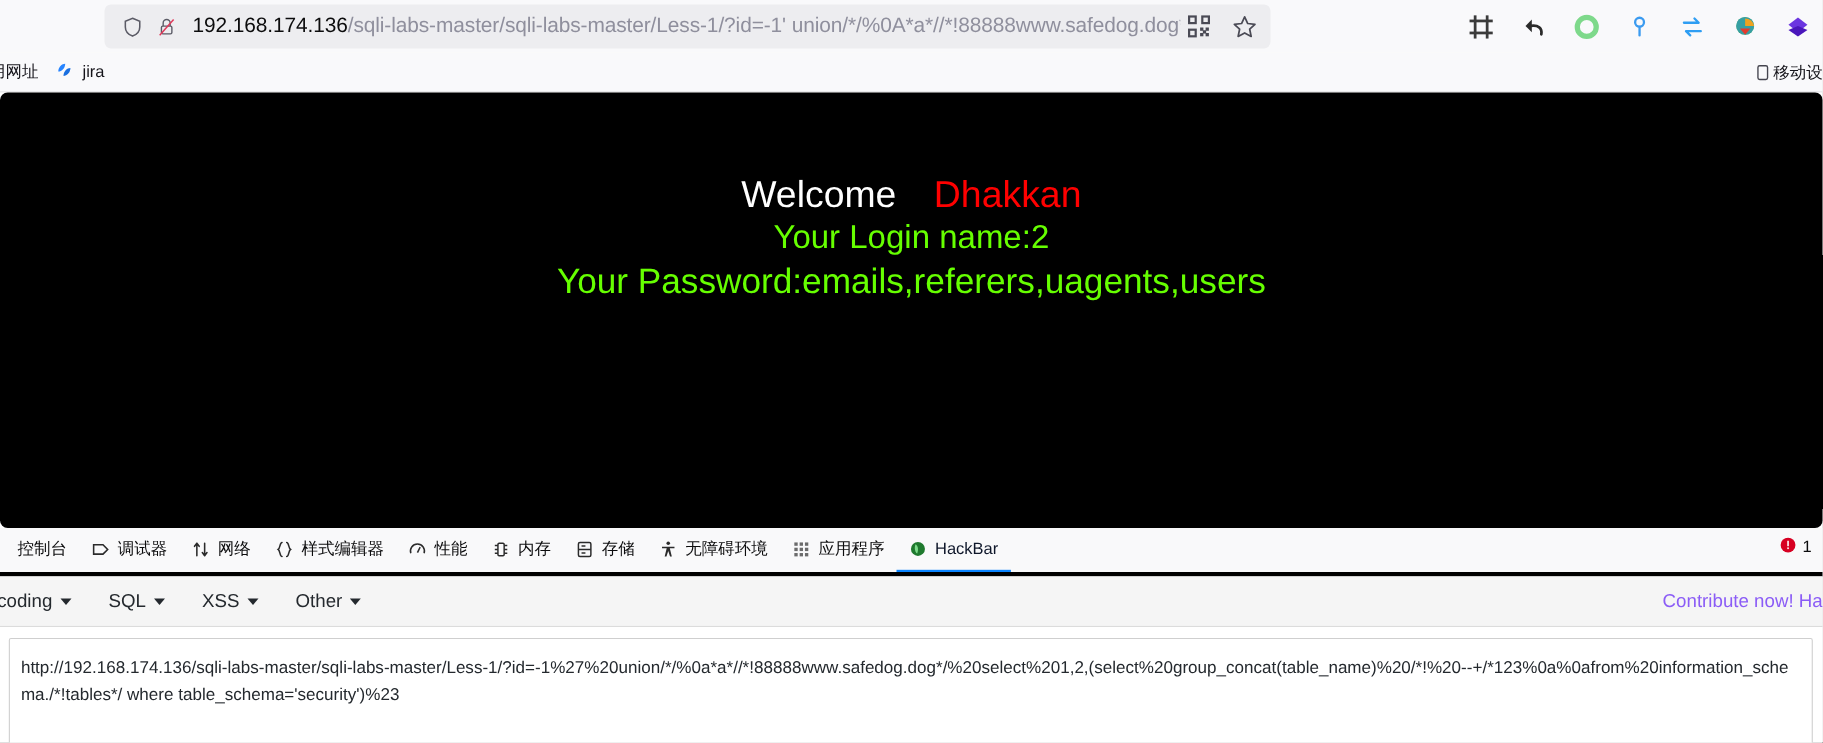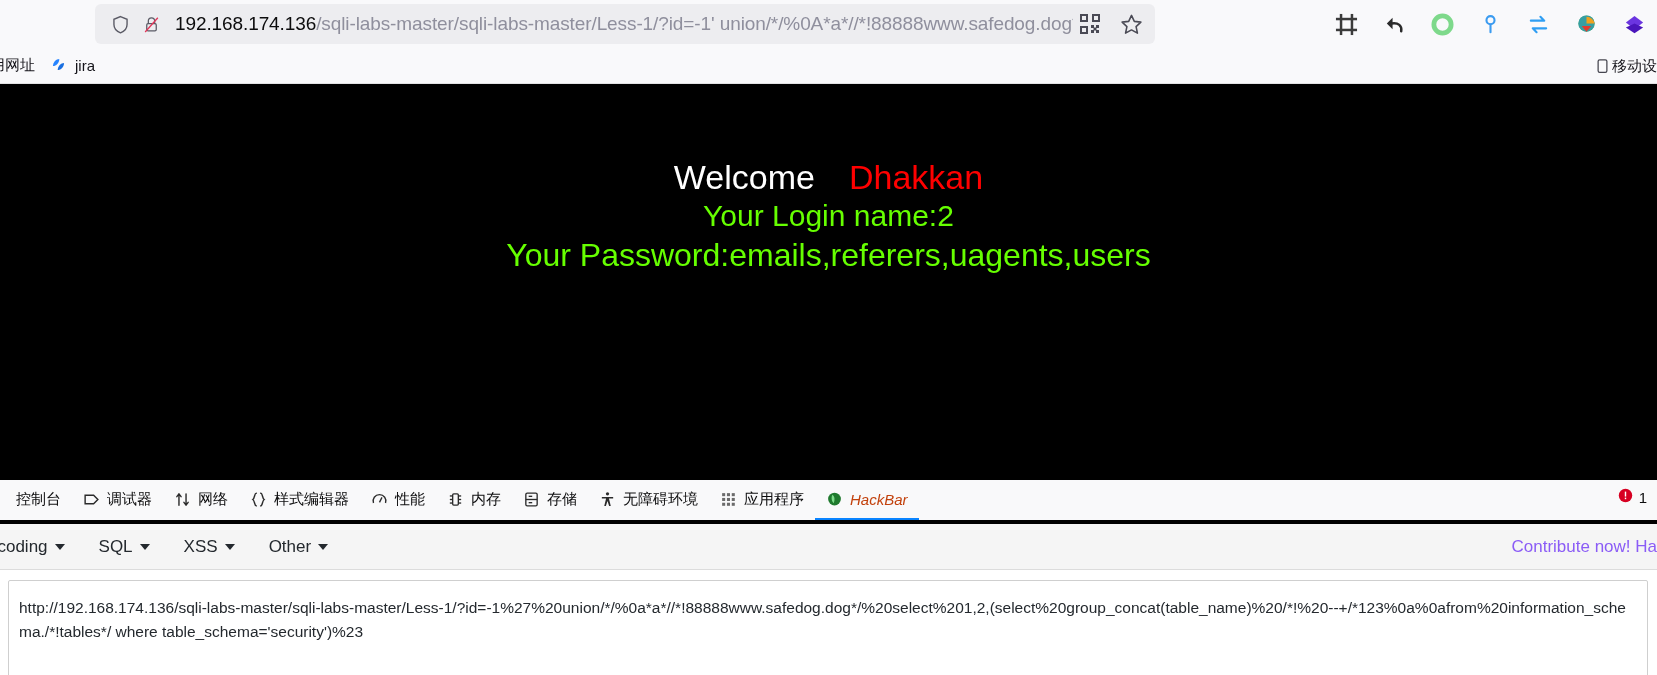--- a/index.html
+++ b/index.html
@@ -77,20 +77,21 @@
     font-size: 15px; color: #15141a;
   }
   .phone-ic { width: 15px; height: 20px; }
 
   
   .page {
     height: 396px;
     background: #000000;
     position: relative;
     overflow: hidden;
+    border-radius: 7px;
   }
   .welcome-line {
     text-align: center;
     margin-top: 74px;
     font-size: 34px;
     line-height: 1.15;
     font-family: "Liberation Sans", sans-serif;
   }
   .welcome-line .w  { color: #ffffff; }
   .welcome-line .d  { color: #ff0000; margin-left: 34px; }
@@ -137,21 +138,21 @@
     overflow: hidden;
   }
   .dtab {
     display: flex; align-items: center; gap: 7px;
     padding: 0 11px;
     font-size: 15px; color: #0c0c0d;
     border-bottom: 2px solid transparent;
     white-space: nowrap;
   }
   .dtab.first { padding-left: 0; margin-left: -8px; }
-  .dtab.active { border-bottom-color: #0a84ff; color: #c2410c; font-style: italic; }
+  .dtab.active { border-bottom-color: #0a84ff; color: #0f172a; }
   .dtab .ti { width: 17px; height: 17px; display: flex; align-items: center; justify-content: center; flex: 0 0 auto; }
   .dt-right {
     position: absolute; right: 10px; top: 0; height: 34px;
     display: flex; align-items: center; gap: 5px;
   }
   .err-badge { display: flex; align-items: center; gap: 5px; font-size: 15px; color: #0c0c0d; }
 
   
   .hb-menu {
     height: 46px;

